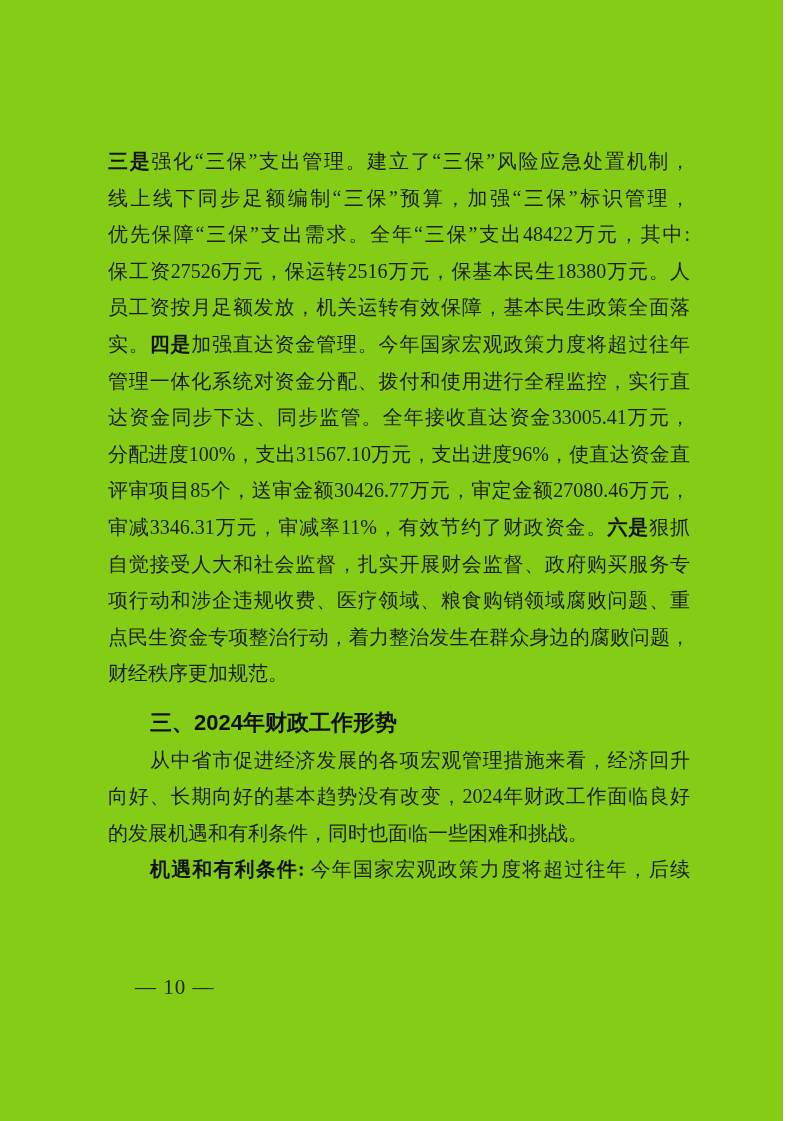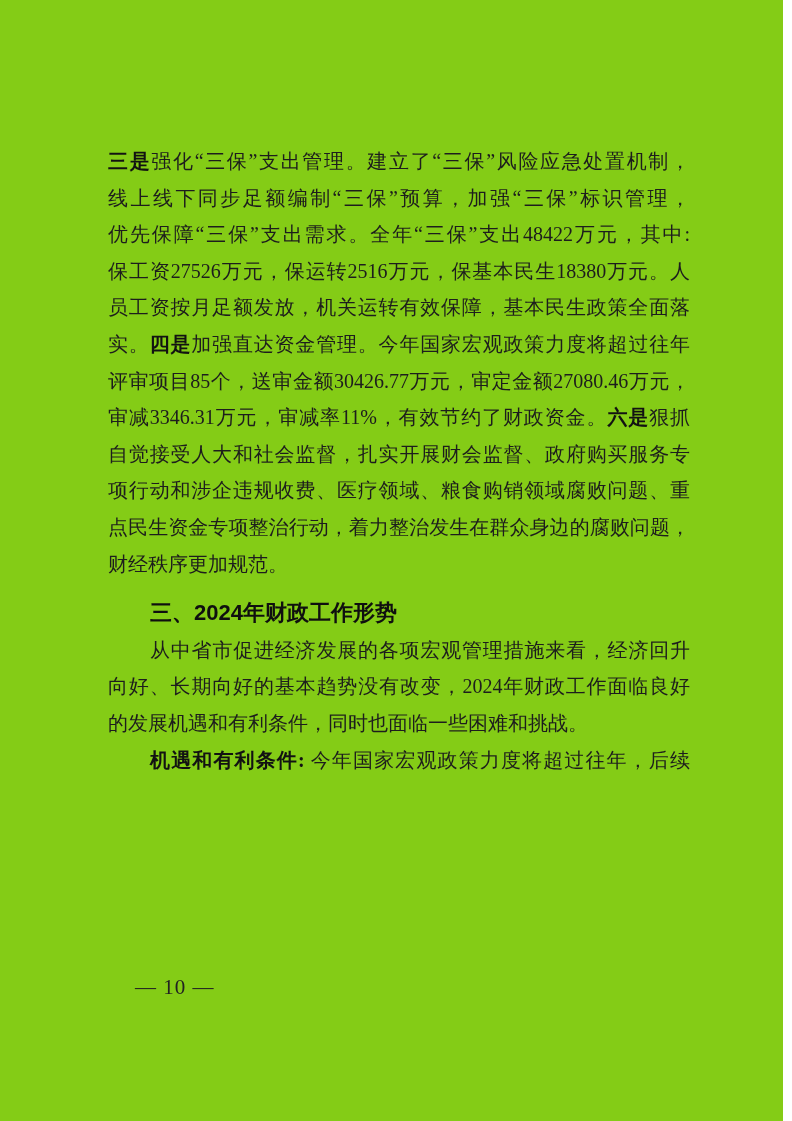--- a/index.html
+++ b/index.html
@@ -71,22 +71,25 @@
     <div class="line"><span>线上线下同步足额编制“三保”预算，加强“三保”标识管理，</span></div>
 
     <div class="line"><span>优先保障“三保”支出需求。全年“三保”支出48422万元，其中:</span></div>
 
     <div class="line"><span>保工资27526万元，保运转2516万元，保基本民生18380万元。人</span></div>
 
     <div class="line"><span>员工资按月足额发放，机关运转有效保障，基本民生政策全面落</span></div>
 
     <div class="line"><span>实。</span><span class="b">四是</span><span>加强直达资金管理。今年国家宏观政策力度将超过往年</span></div>
 
+    <div class="line"><span>管理一体化系统对资金分配、拨付和使用进行全程监控，实行直</span></div>
 
+    <div class="line"><span>达资金同步下达、同步监管。全年接收直达资金33005.41万元，</span></div>
 
+    <div class="line"><span>分配进度100%，支出31567.10万元，支出进度96%，使直达资金直</span></div>
 
 
     <div class="line"><span>评审项目85个，送审金额30426.77万元，审定金额27080.46万元，</span></div>
 
     <div class="line"><span>审减3346.31万元，审减率11%，有效节约了财政资金。</span><span class="b">六是</span><span>狠抓</span></div>
 
 
     <div class="line"><span>自觉接受人大和社会监督，扎实开展财会监督、政府购买服务专</span></div>
 
     <div class="line"><span>项行动和涉企违规收费、医疗领域、粮食购销领域腐败问题、重</span></div>

